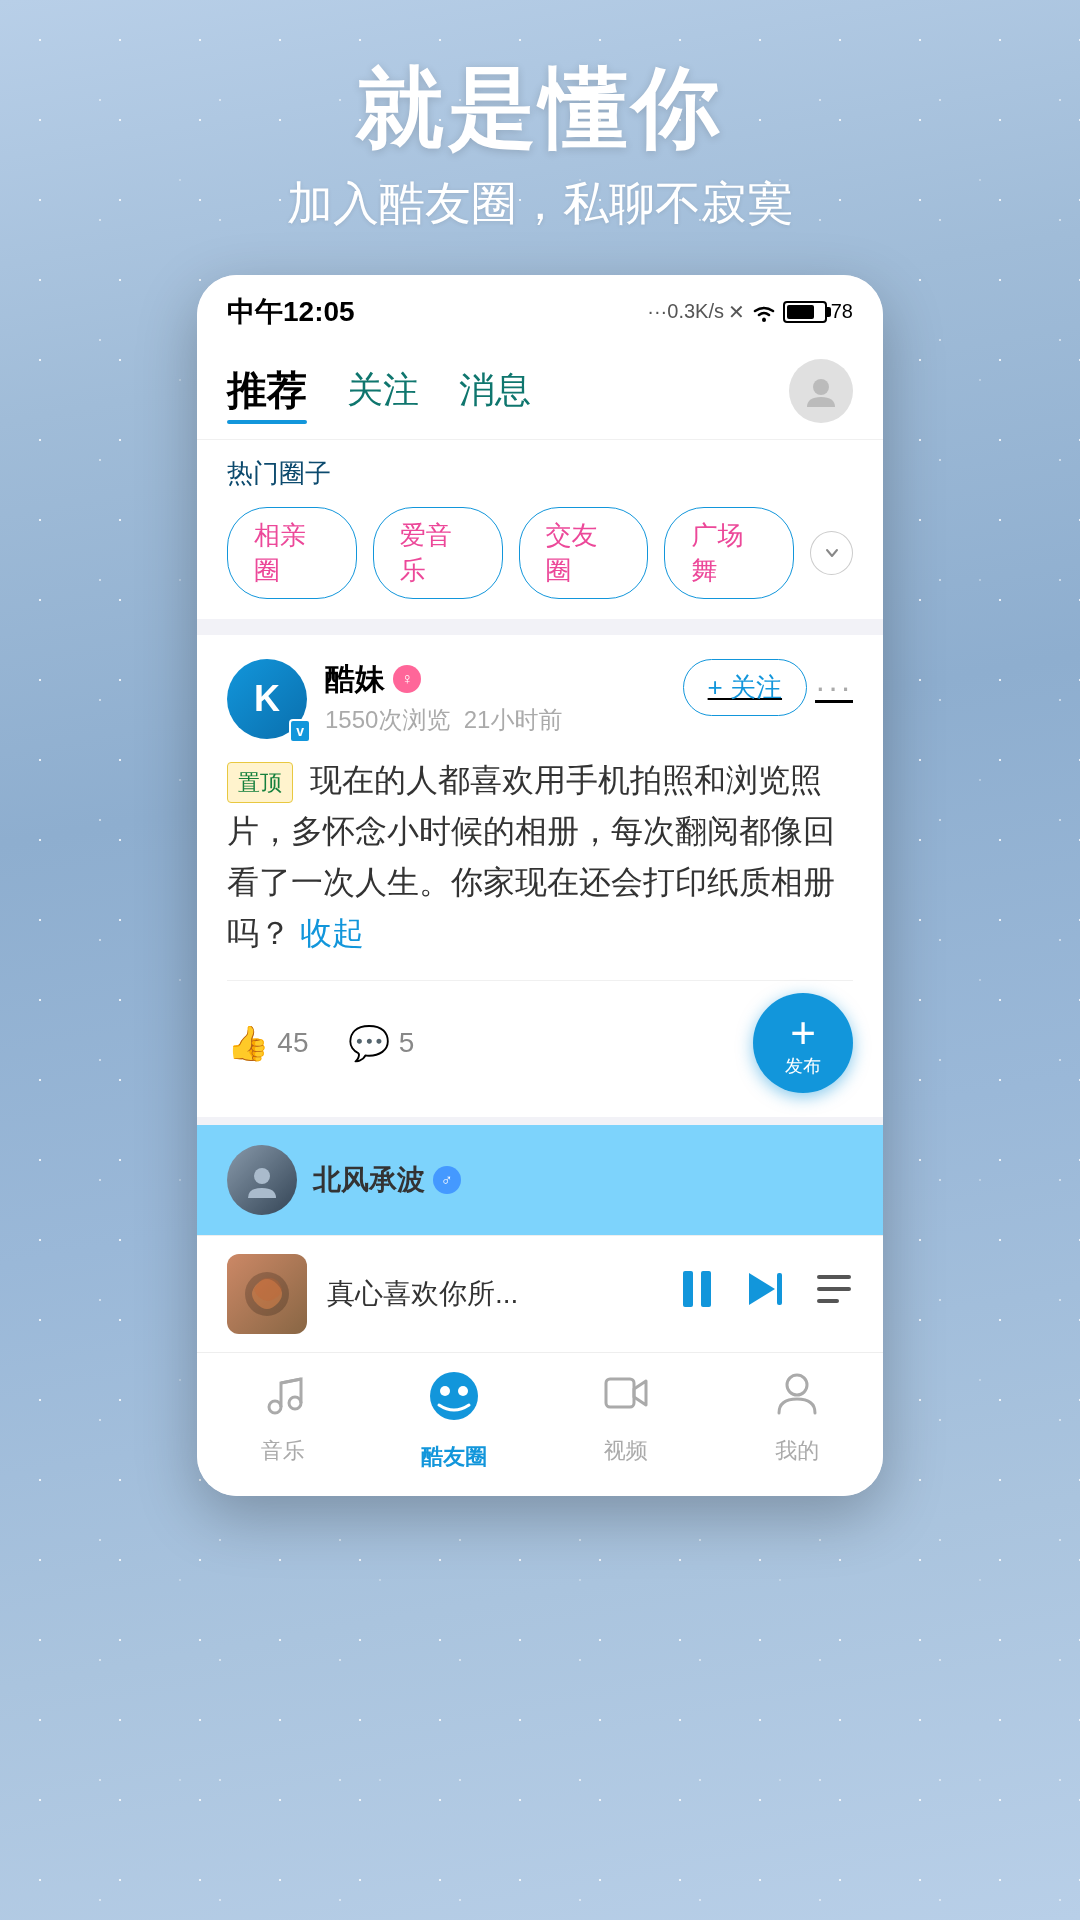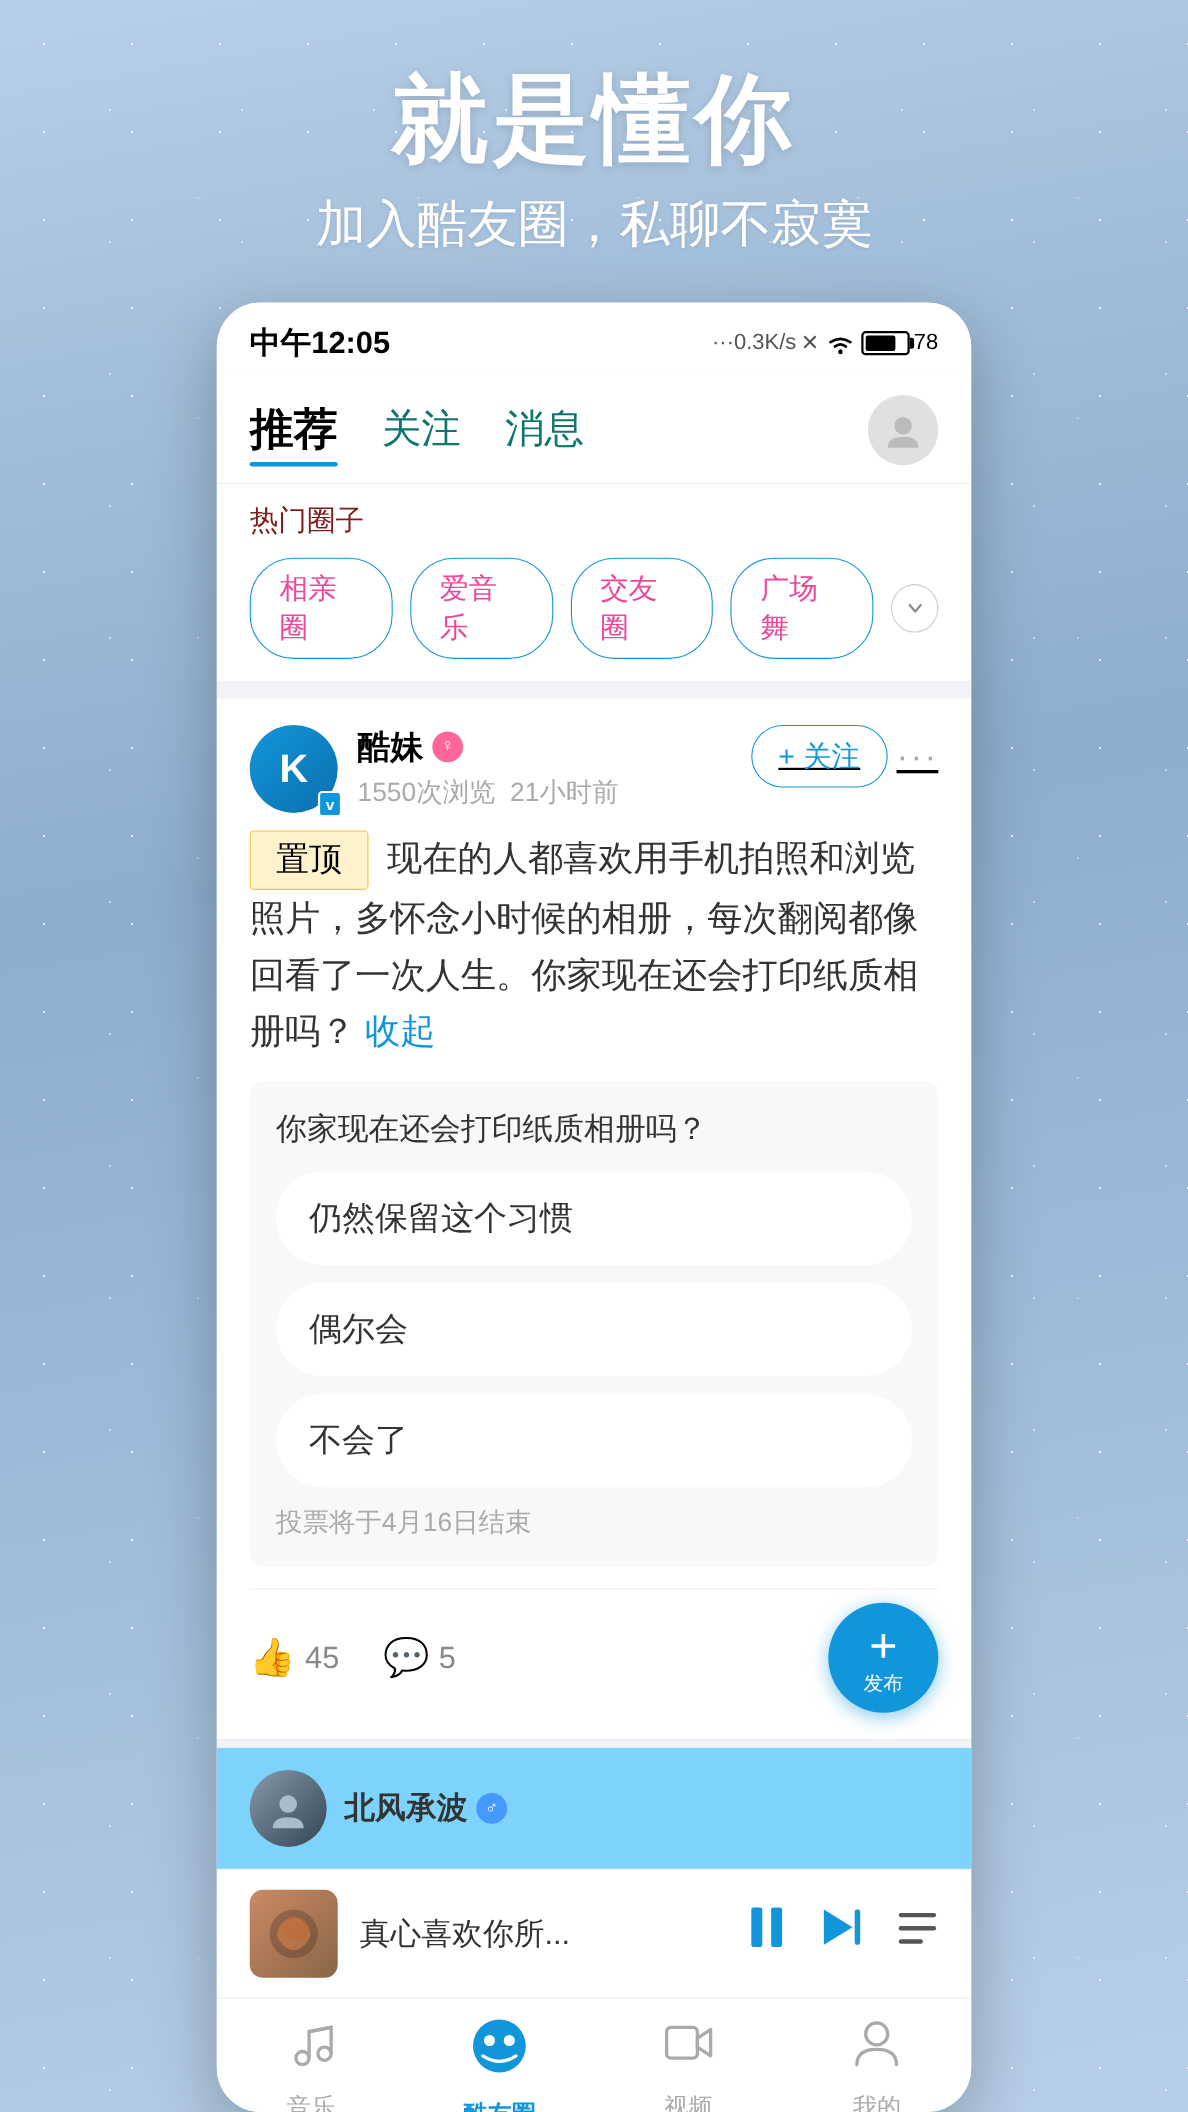--- a/index.html
+++ b/index.html
@@ -163,21 +163,21 @@
     }
 
     
     .hot-section {
       background: #ffffff;
       padding: 16px 30px 20px;
       border-top: 1px solid #f0f0f0;
     }
     .hot-title {
       font-size: 26px;
-      color: #7f1d1d;
+      color: #0c4a6e;
       margin-bottom: 16px;
     }
     .hot-tags {
       display: flex;
       gap: 16px;
       align-items: center;
     }
     .hot-tag {
       padding: 10px 26px;
       border: 1.5px solid #1296db;
@@ -297,24 +297,24 @@
     
     .post-content {
       font-size: 32px;
       color: #333;
       line-height: 1.6;
       margin-bottom: 20px;
     }
     .post-tag {
       display: inline-block;
       background: #fff3cd;
-      color: #000000;
+      color: #15803d;
       border: 1px solid #e8c840;
-      font-size: 30px;
-      padding: 2px 23px;
+      font-size: 22px;
+      padding: 2px 10px;
       border-radius: 4px;
       margin-right: 8px;
       vertical-align: middle;
     }
     .post-collapse {
       color: #1296db;
       cursor: pointer;
     }
 
     
@@ -581,27 +581,20 @@
           <div class="more-btn">···</div>
         </div>
       </div>
 
       <div class="post-content">
         <span class="post-tag">置顶</span>
         <span>现在的人都喜欢用手机拍照和浏览照片，多怀念小时候的相册，每次翻阅都像回看了一次人生。你家现在还会打印纸质相册吗？</span>
         <span class="post-collapse">收起</span>
       </div>
 
-      <div class="poll-box">
-        <div class="poll-question">你家现在还会打印纸质相册吗？</div>
-        <div class="poll-option">仍然保留这个习惯</div>
-        <div class="poll-option">偶尔会</div>
-        <div class="poll-option">不会了</div>
-        <div class="poll-end">投票将于4月16日结束</div>
-      </div>
 
       <div class="post-footer">
         <div class="footer-action">
           <span class="footer-icon">👍</span>
           <span>45</span>
         </div>
         <div class="footer-action">
           <span class="footer-icon">💬</span>
           <span>5</span>
         </div>

